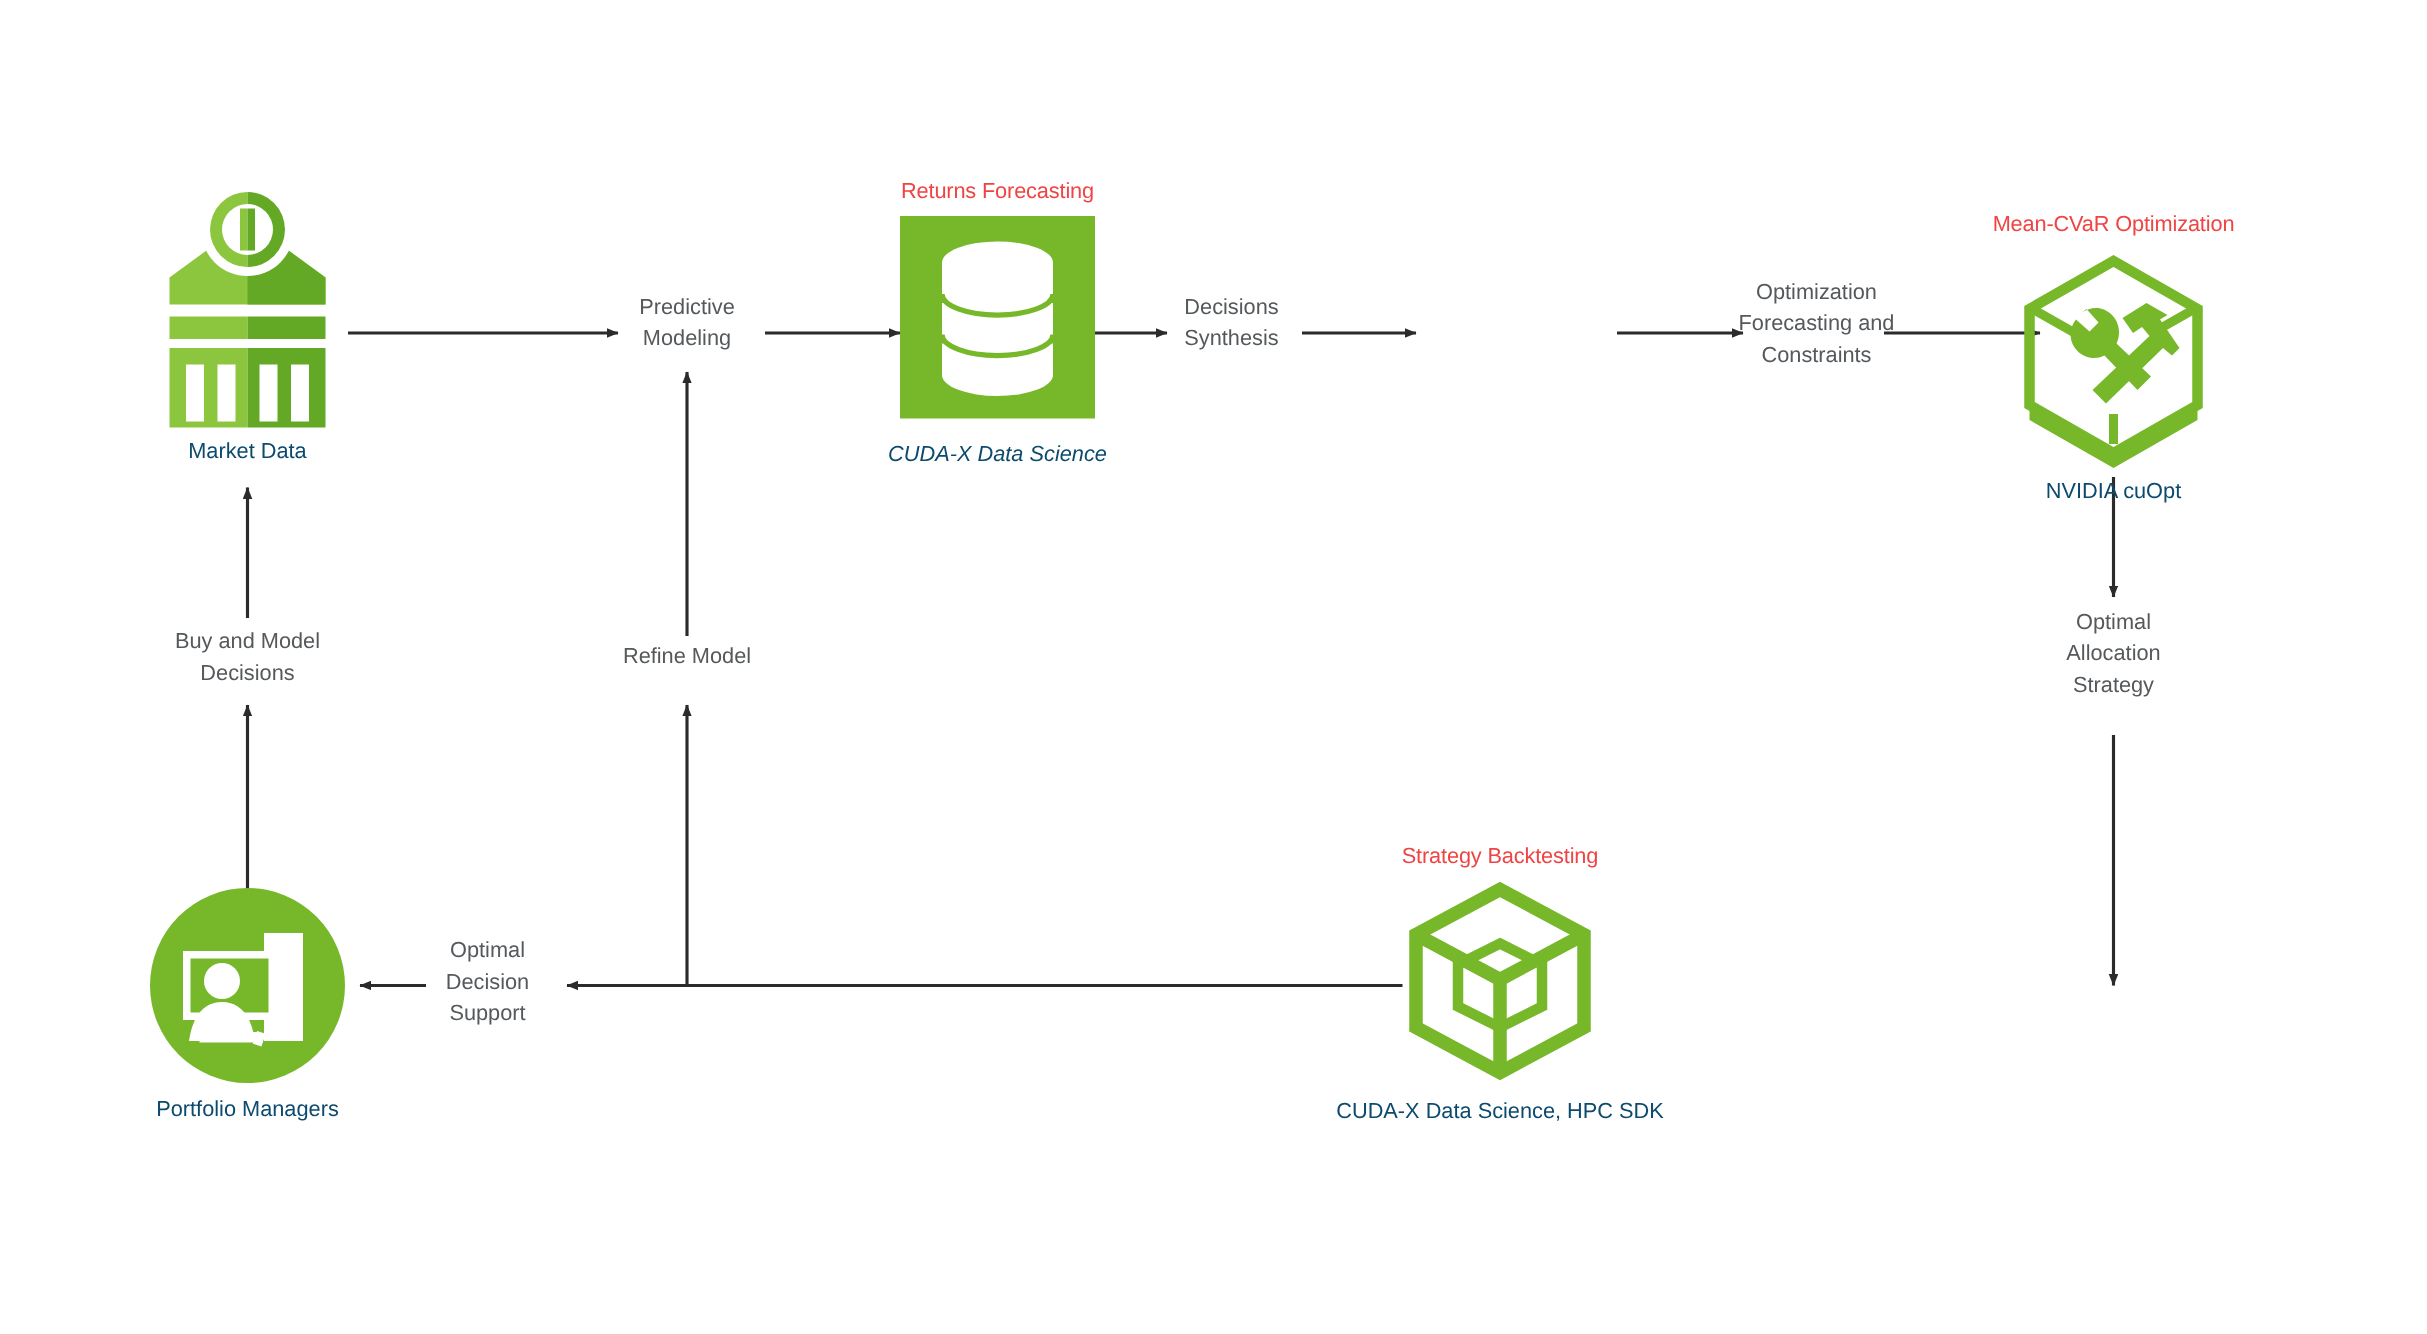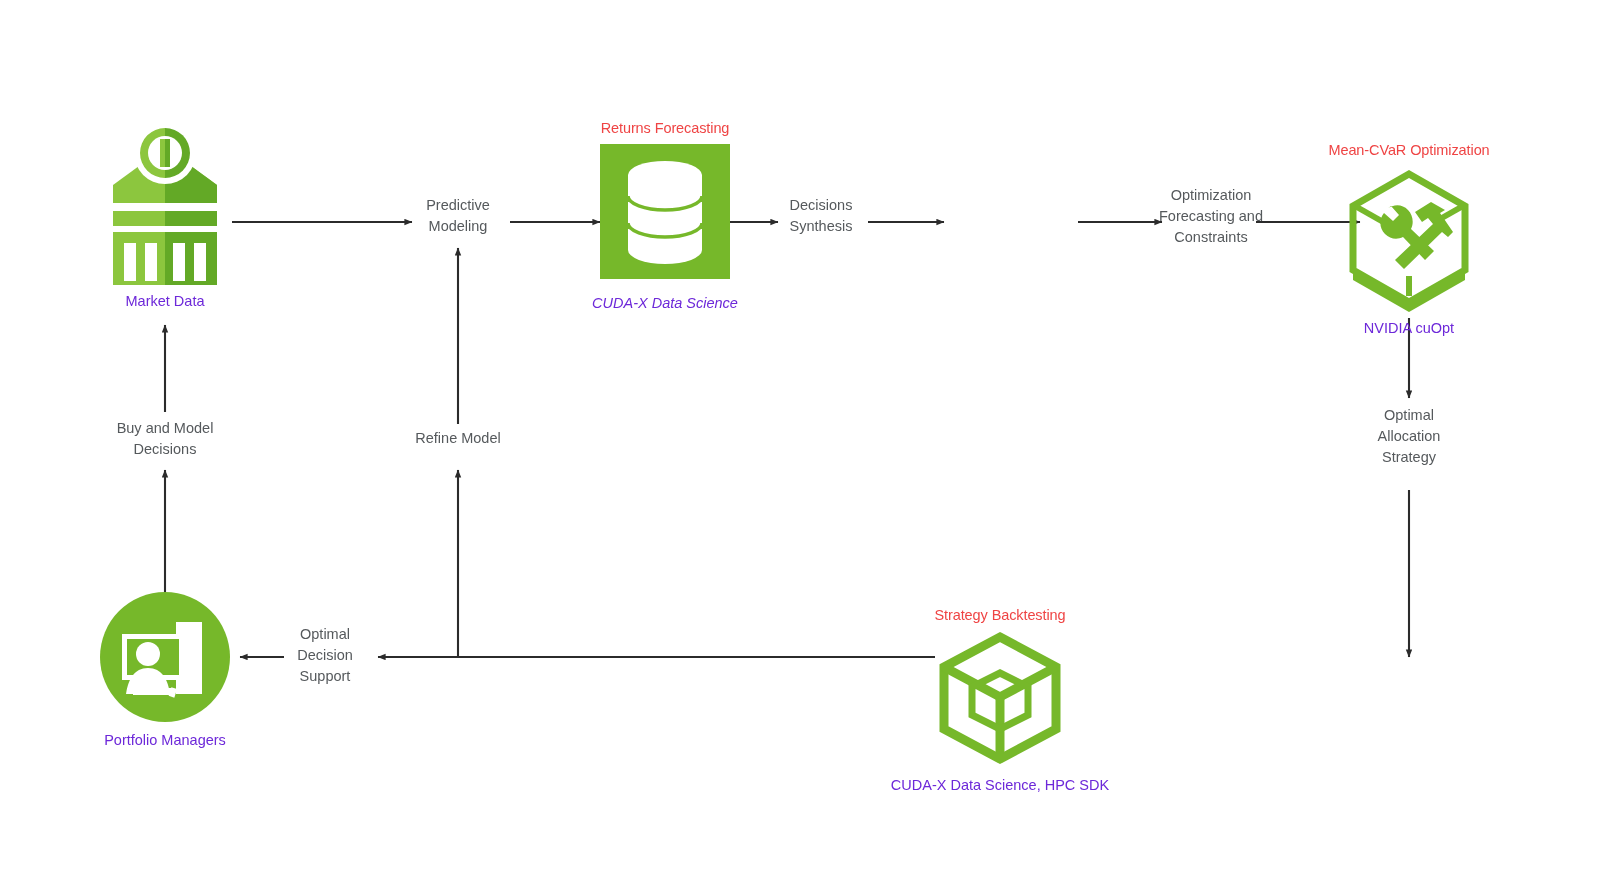--- a/index.html
+++ b/index.html
@@ -19,21 +19,21 @@
     font-weight:normal;
     color:#ef4444;
     text-align:center;
     white-space:nowrap;
     letter-spacing:-0.1px;
   }
   .node-caption{
     position:absolute;
     font-size:14.5px;
     font-weight:normal;
-    color:#6d28d9;
+    color:#0c4a6e;
     text-align:center;
     white-space:nowrap;
   }
   .edge-label{
     position:absolute;
     font-size:14.5px;
     color:#55595c;
     text-align:center;
     line-height:21px;
     white-space:nowrap;
@@ -154,21 +154,21 @@
 
           <path d="M46,38 l8,9 -6,6 -9,-8 c-5,6 -5,15 1,21 5,5 12,6 18,3 l22,23 9,-9 -23,-22 c3,-6 2,-14 -3,-19 -6,-6 -14,-6 -21,-1 z"></path>
 
           <path d="M86,34 l-16,10 7,10 6,-4 5,6 -38,36 9,9 38,-37 6,5 5,-5 -13,-19 5,-3 z"></path>
         </g>
       </svg>
     </div>
     <div class="node-caption" style="left:-60px;top:178px;width:248px;">NVIDIA cuOpt</div>
   </div>
 
-  <div class="node" style="left:938px;top:563px;width:124px;height:190px;margin-top:44px;">
+  <div class="node" style="left:938px;top:563px;width:124px;height:190px;">
     <div class="node-title" style="left:-70px;top:0px;width:264px;">Strategy Backtesting</div>
     <div class="icon-wrap" style="left:0;top:26px;">
       <svg width="124" height="130" viewBox="0 0 124 130">
         <g fill="none" stroke="#76b82a" stroke-width="9" stroke-linejoin="miter">
           <path d="M62,4 L118,34 L118,96 L62,126 L6,96 L6,34 Z"></path>
           <path d="M6,34 L62,64 L118,34"></path>
           <path d="M62,64 L62,126"></path>
         </g>
         <g fill="none" stroke="#76b82a" stroke-width="7" stroke-linejoin="miter">
           <path d="M62,40 L90,54 L90,82 L62,96 L34,82 L34,54 Z"></path>

